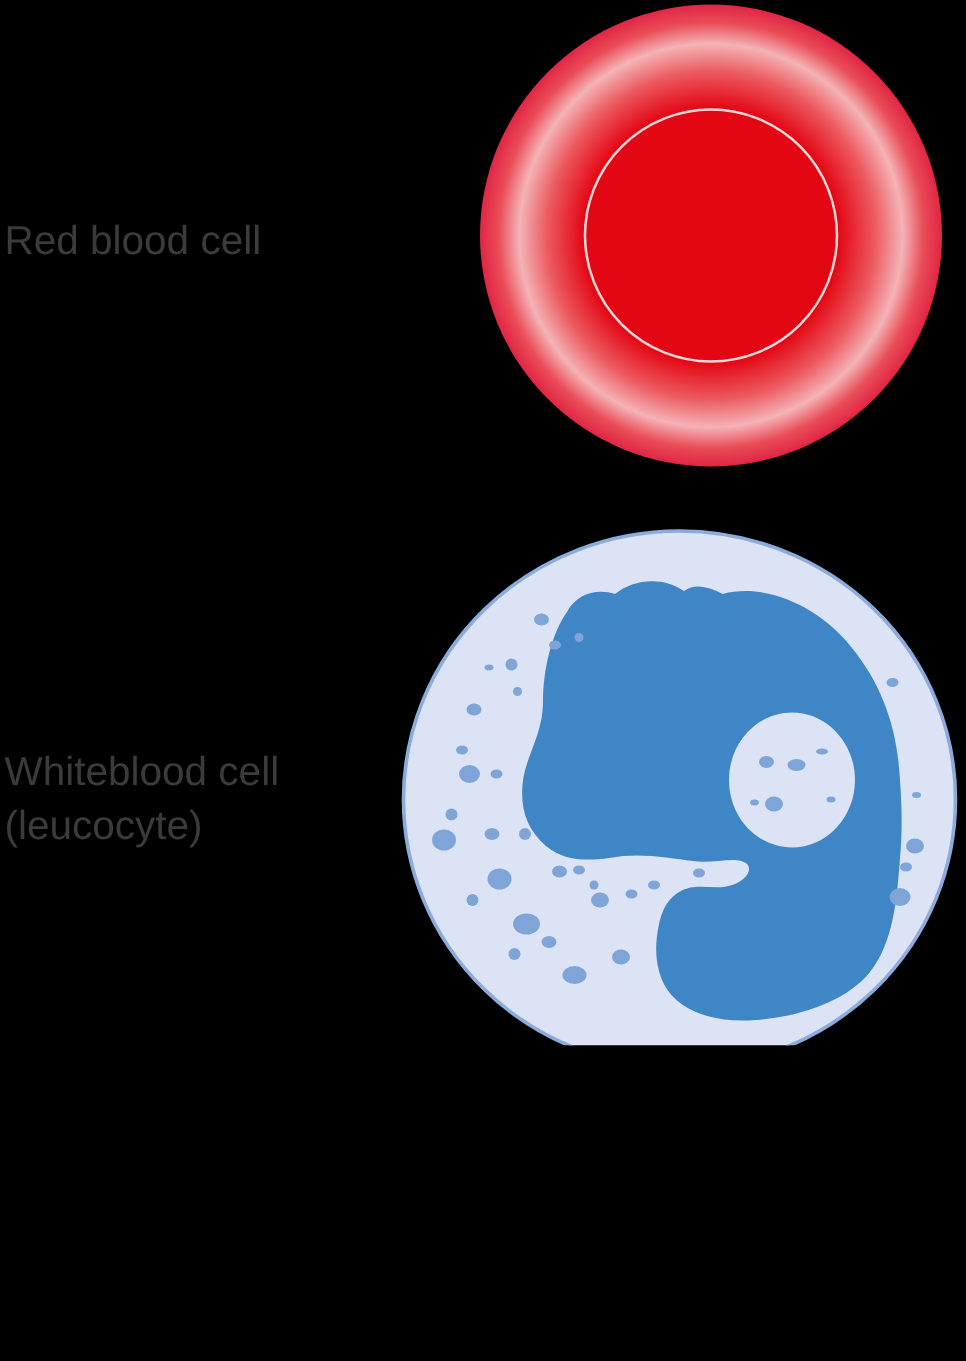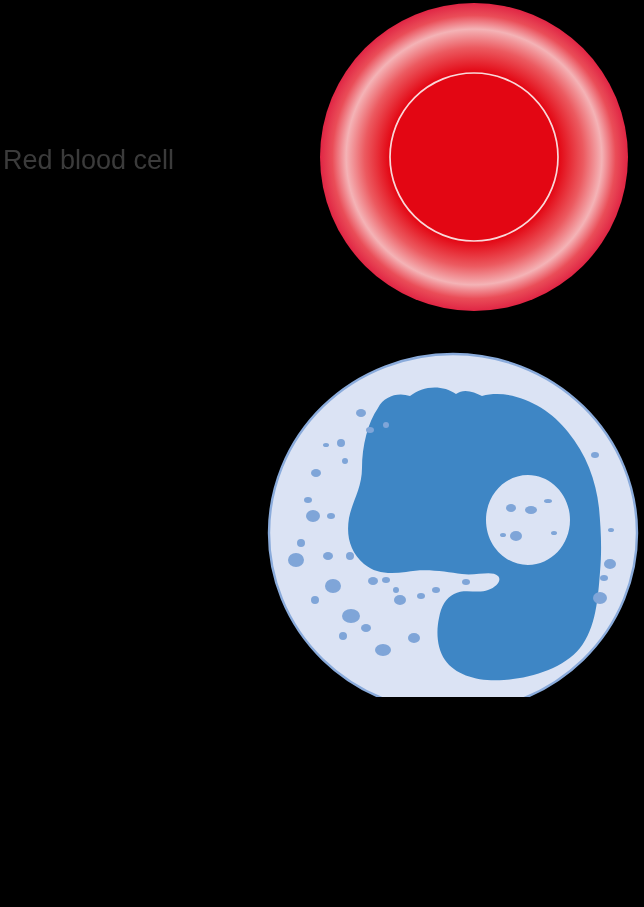--- a/index.html
+++ b/index.html
@@ -46,20 +46,22 @@
 </head>
 <body>
 
 <div class="canvas">
 
   <div class="cell-label" id="label-rbc">
     <div>Red blood cell</div>
   </div>
 
   <div class="cell-label" id="label-wbc">
+    <div>Whiteblood cell</div>
+    <div>(leucocyte)</div>
   </div>
 
   <div class="cell-label" id="label-platelet">
   </div>
 
   <svg id="rbc-svg" class="cell-svg" width="310" height="310" viewBox="0 0 310 310">
     <defs>
       <radialGradient id="rbcGrad" cx="50%" cy="50%" r="50%">
         <stop offset="0%" class="st-red0"></stop>
         <stop offset="55%" class="st-red0"></stop>

